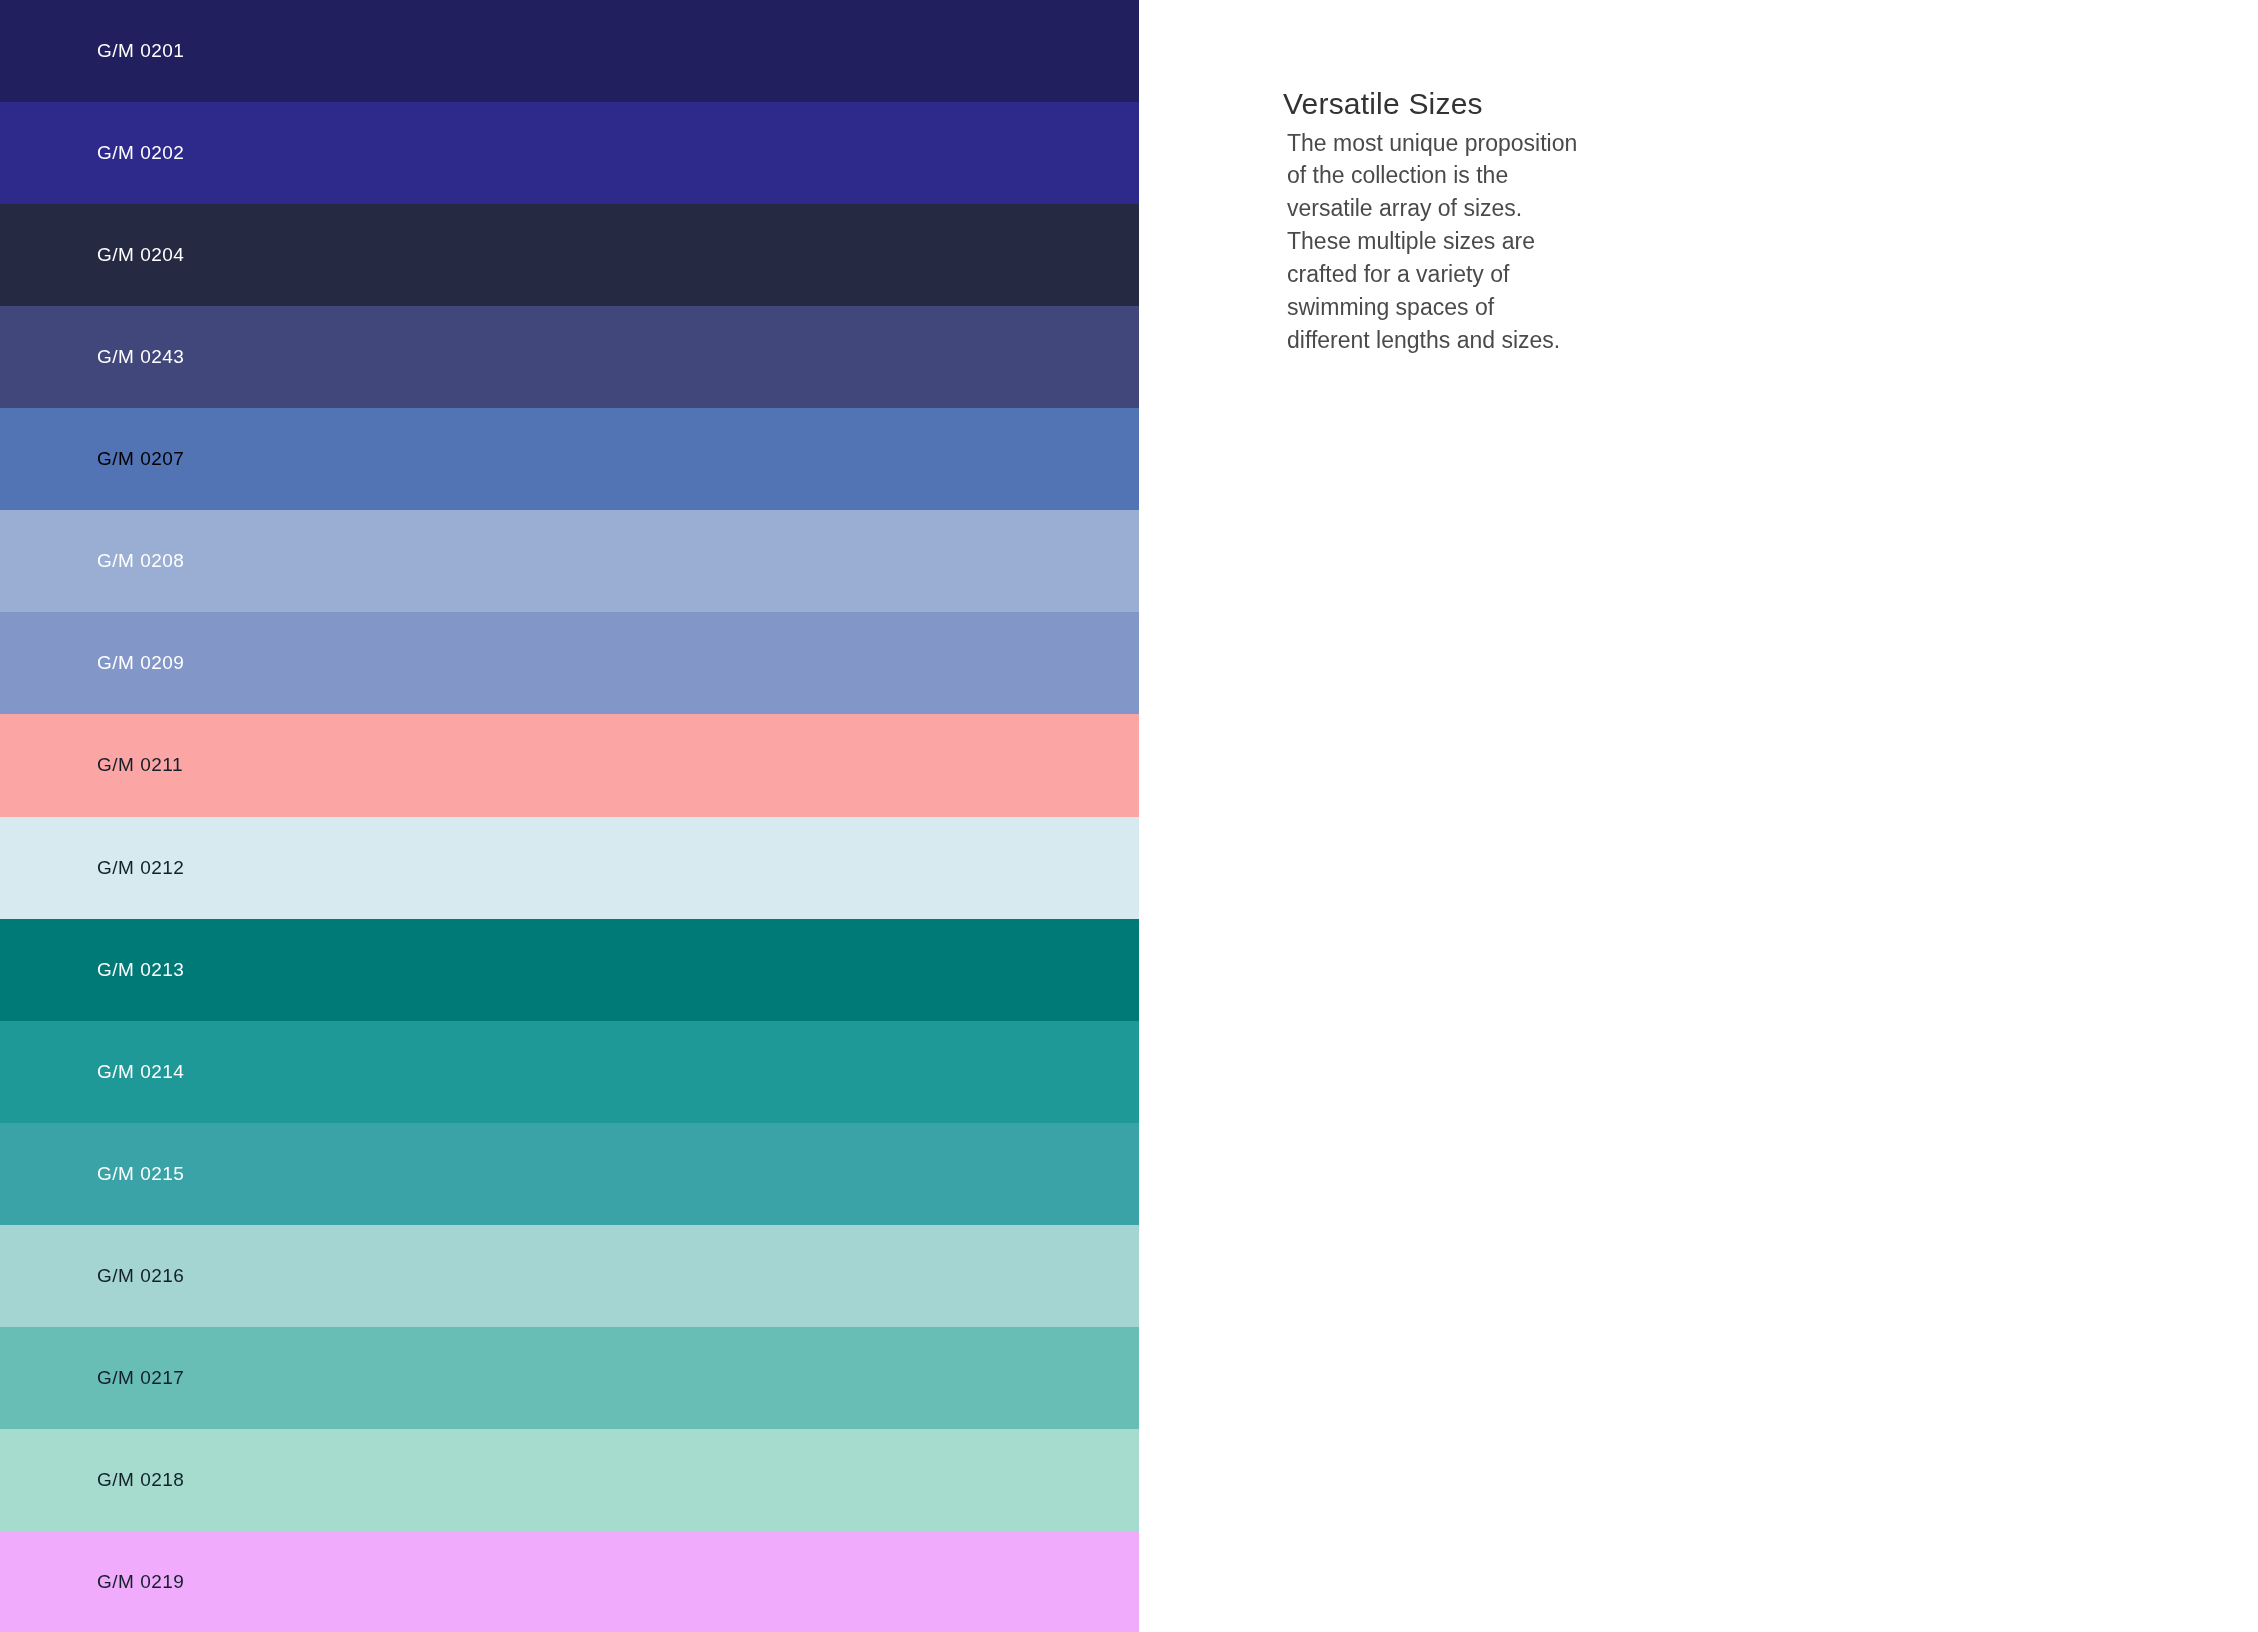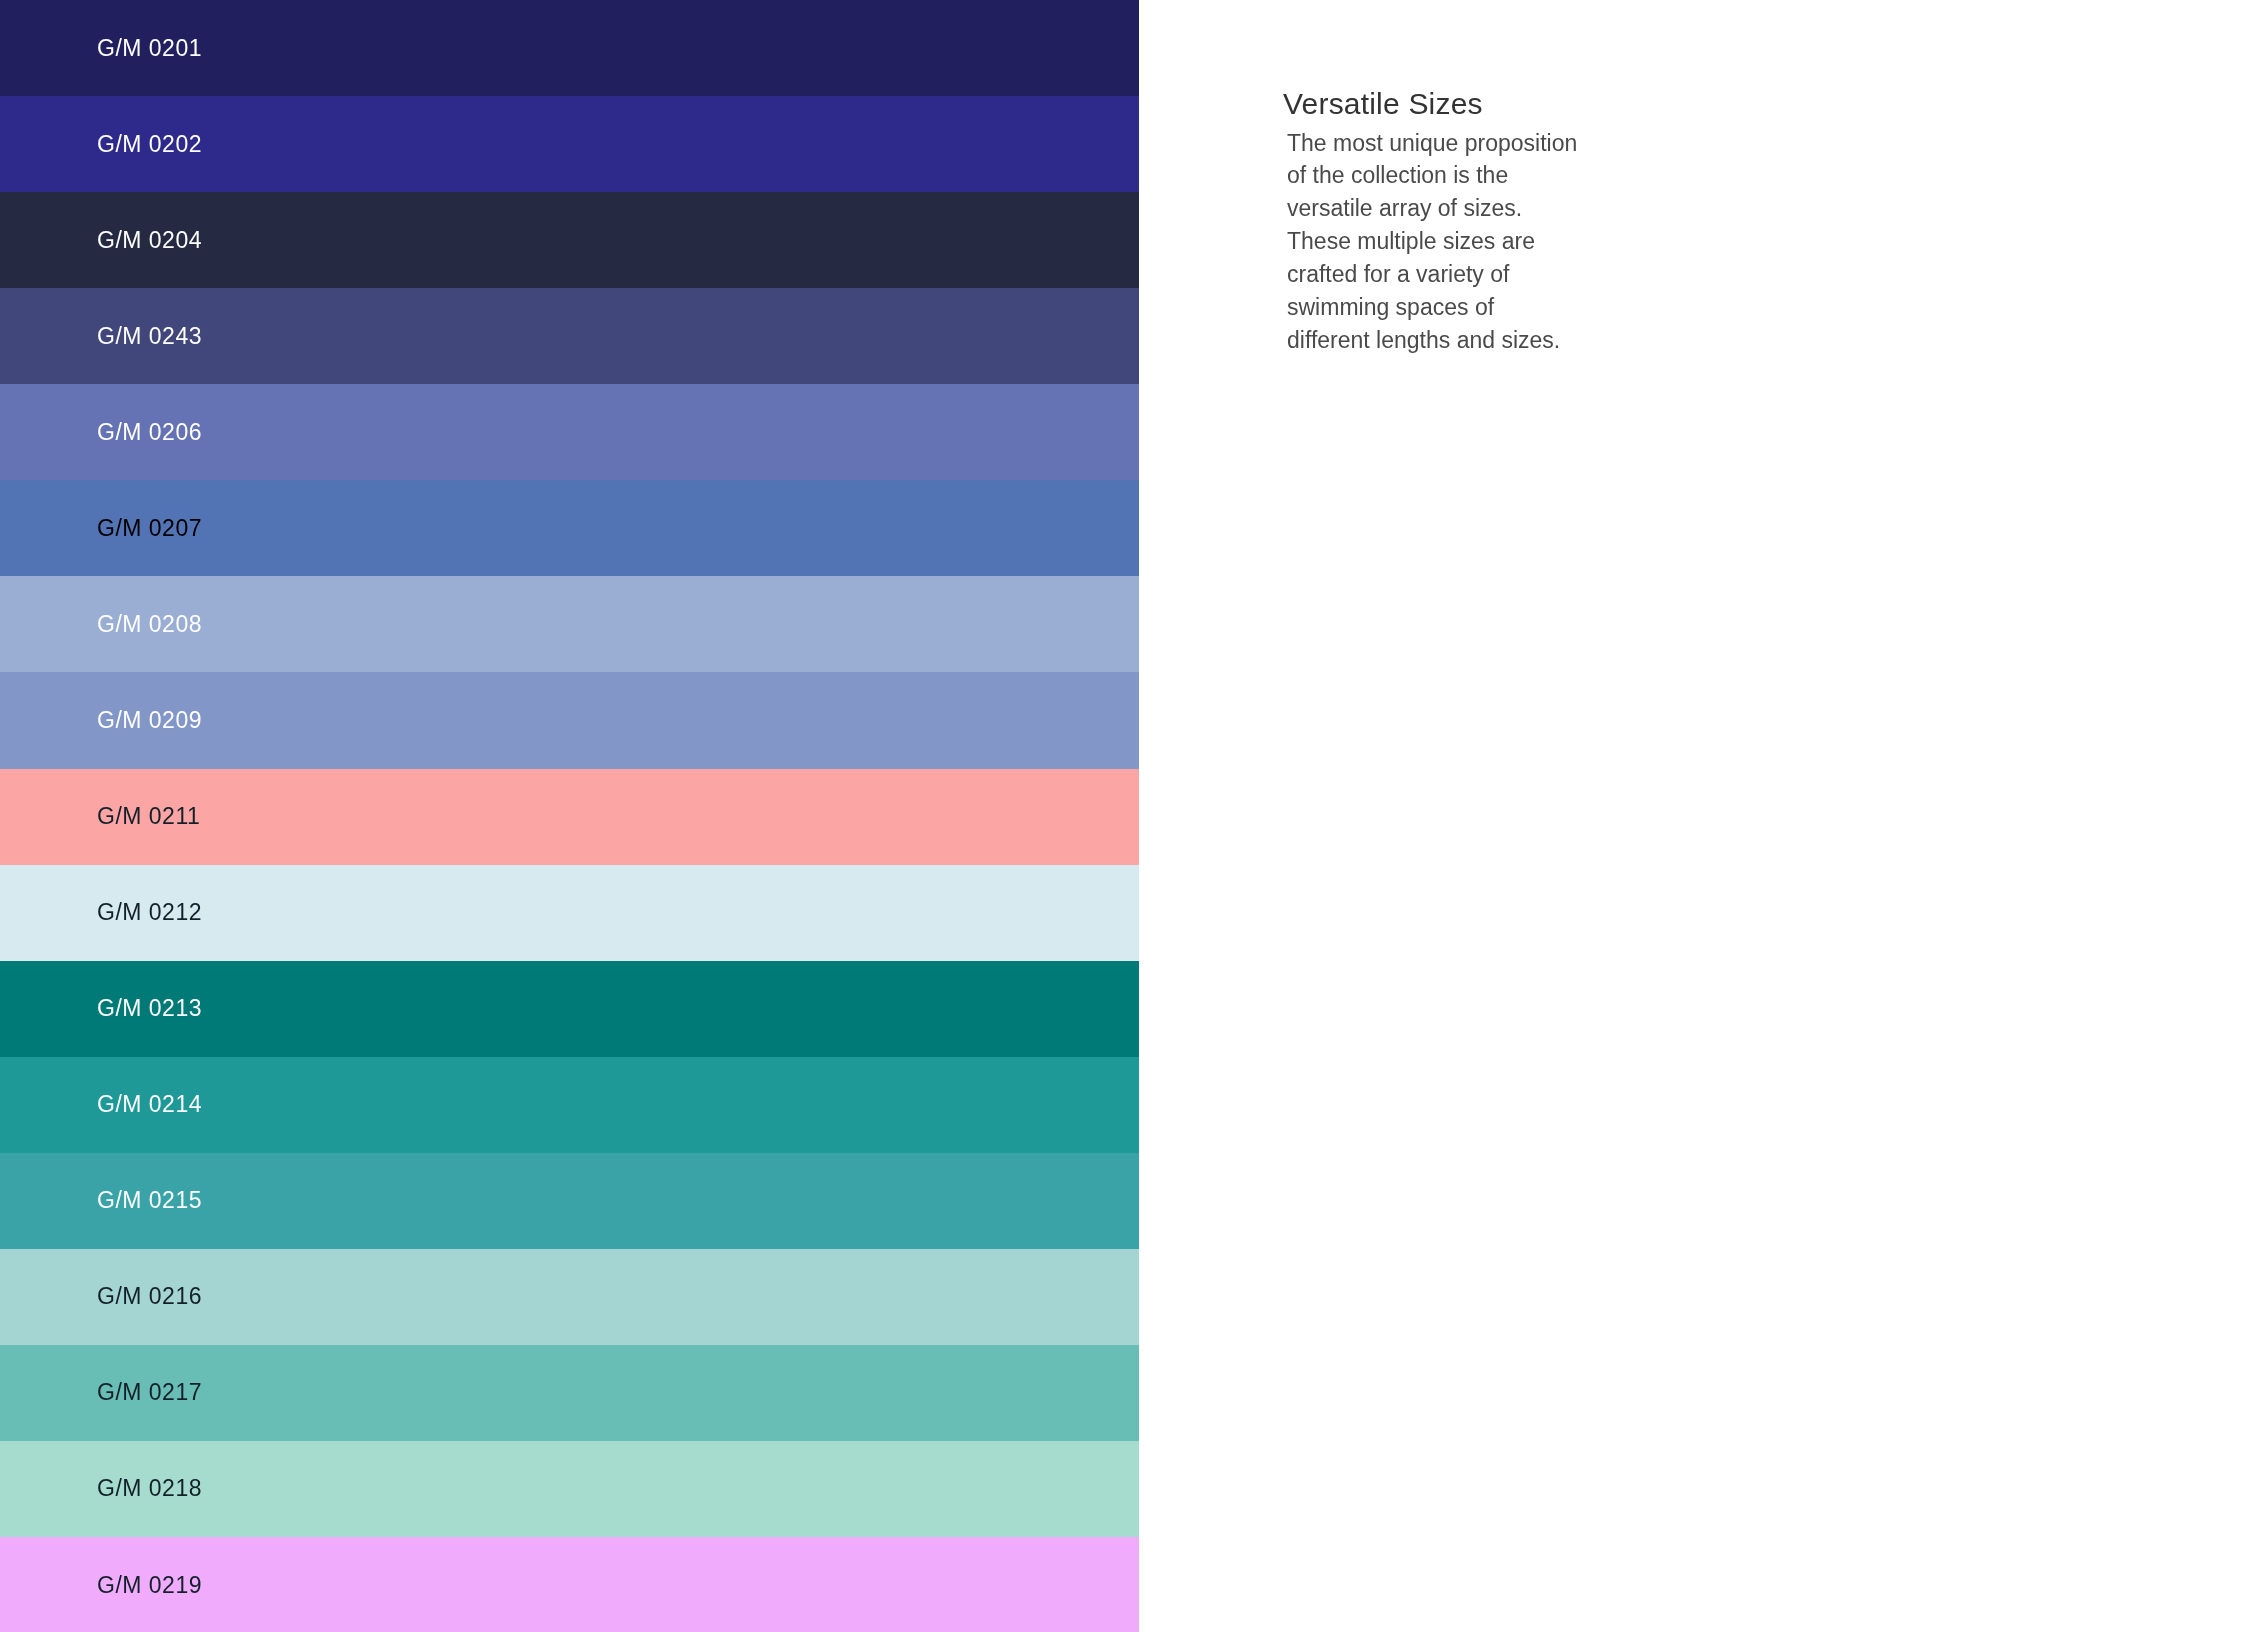--- a/index.html
+++ b/index.html
@@ -31,21 +31,21 @@
   }
   .swatch-row {
     flex: 1 1 0;
     position: relative;
     display: flex;
     align-items: center;
     min-height: 0;
   }
   .swatch-label {
     margin-left: 97px;
-    font-size: 23px;
+    font-size: 19px;
     letter-spacing: 0.5px;
     font-family: "Liberation Sans", sans-serif;
     white-space: nowrap;
   }
 
   
   .content-panel {
     flex: 1 1 auto;
     position: relative;
     height: 1633px;
@@ -84,23 +84,20 @@
       </div>
       <div class="swatch-row" style="background: rgb(46, 42, 140);">
         <span class="swatch-label" style="color: rgb(255, 255, 255);">G/M 0202</span>
       </div>
       <div class="swatch-row" style="background: rgb(37, 42, 66);">
         <span class="swatch-label" style="color: rgb(255, 255, 255);">G/M 0204</span>
       </div>
       <div class="swatch-row" style="background: rgb(65, 71, 122);">
         <span class="swatch-label" style="color: rgb(255, 255, 255);">G/M 0243</span>
       </div>
-      <div class="swatch-row" style="background: rgb(101, 115, 180);">
-        <span class="swatch-label" style="color: rgb(255, 255, 255);">G/M 0206</span>
-      </div>
       <div class="swatch-row" style="background: rgb(82, 115, 180);">
         <span class="swatch-label" style="color: #000000;">G/M 0207</span>
       </div>
       <div class="swatch-row" style="background: rgb(154, 173, 210);">
         <span class="swatch-label" style="color: rgb(255, 255, 255);">G/M 0208</span>
       </div>
       <div class="swatch-row" style="background: rgb(130, 150, 200);">
         <span class="swatch-label" style="color: rgb(255, 255, 255);">G/M 0209</span>
       </div>
       <div class="swatch-row" style="background: #fca5a5;">

